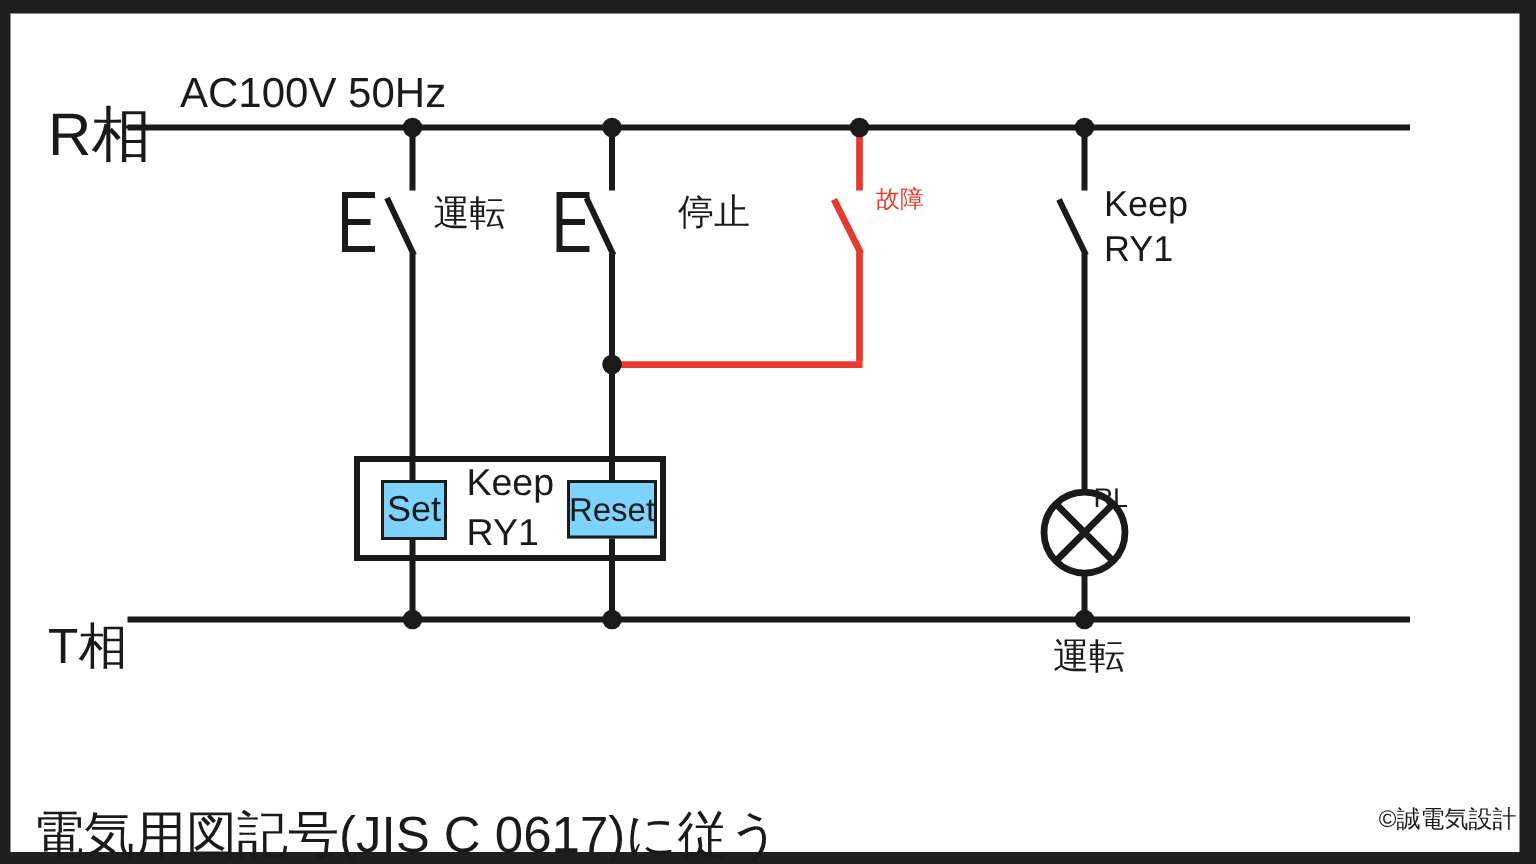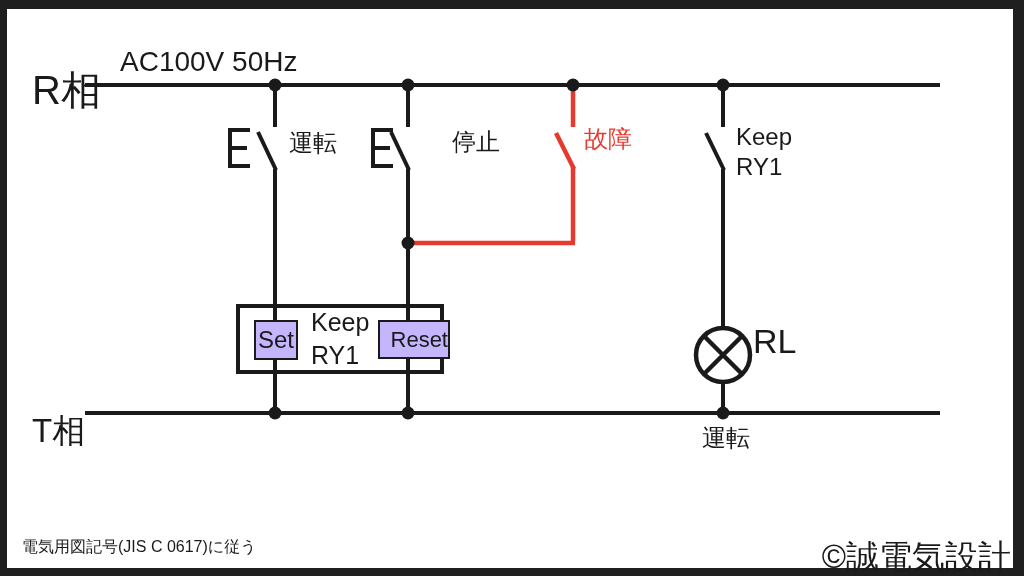--- a/index.html
+++ b/index.html
@@ -27,38 +27,38 @@
     color: #1a1a1a;
     white-space: nowrap;
     line-height: 1.15;
   }
   .red { color: #e8392f; }
   .title { left: 120px; top: 46px; font-size: 28px; }
   .r-label { left: 32px; top: 67px; font-size: 40px; }
   .t-label { left: 32px; top: 412px; font-size: 33px; }
   .run-label  { left: 289px; top: 129px; font-size: 24px; }
   .stop-label { left: 420px; top: 128px; font-size: 24px; margin-left: 32px; }
-  .fault-label{ left: 584px; top: 125px; font-size: 24px; }
+  .fault-label{ left: 584px; top: 125px; font-size: 16px; }
   .keep-contact-label { left: 736px; top: 122px; font-size: 24px; line-height: 1.25; }
   .keep-contact-label span { display: block; }
-  .rl-label   { left: 753px; top: 322px; font-size: 34px; }
+  .rl-label   { left: 729px; top: 322px; font-size: 18px; }
   .lamp-caption { left: 702px; top: 424px; font-size: 24px; }
   .relay-name { left: 311px; top: 306px; font-size: 25px; line-height: 1.3; }
   .relay-name span { display: block; }
   .coil-box {
     position: absolute;
-    background: #c4b5fd;
+    background: #7dd3fc;
     border: 2px solid #1a1a1a;
     display: flex; align-items: center; justify-content: center;
     color: #1a1a1a;
   }
   .set-box   { left: 254px; top: 320px; width: 44px; height: 40px; font-size: 24px; }
-  .reset-box { left: 378px; top: 320px; width: 72px; height: 39px; font-size: 22px; justify-content: flex-end; }
-  .footer-left  { left: 22px;  top: 538px; font-size: 16px; }
-  .footer-right { right: 13px; top: 538px; font-size: 33px; }
+  .reset-box { left: 378px; top: 320px; width: 60px; height: 39px; font-size: 22px; }
+  .footer-left  { left: 22px;  top: 538px; font-size: 34px; }
+  .footer-right { right: 13px; top: 538px; font-size: 16px; }
 </style>
 </head>
 <body>
 
 <div class="canvas"></div>
 
 <svg class="circuit" viewBox="0 0 1024 576">
 
   <g fill="none" stroke="#1a1a1a" stroke-width="4">
 

